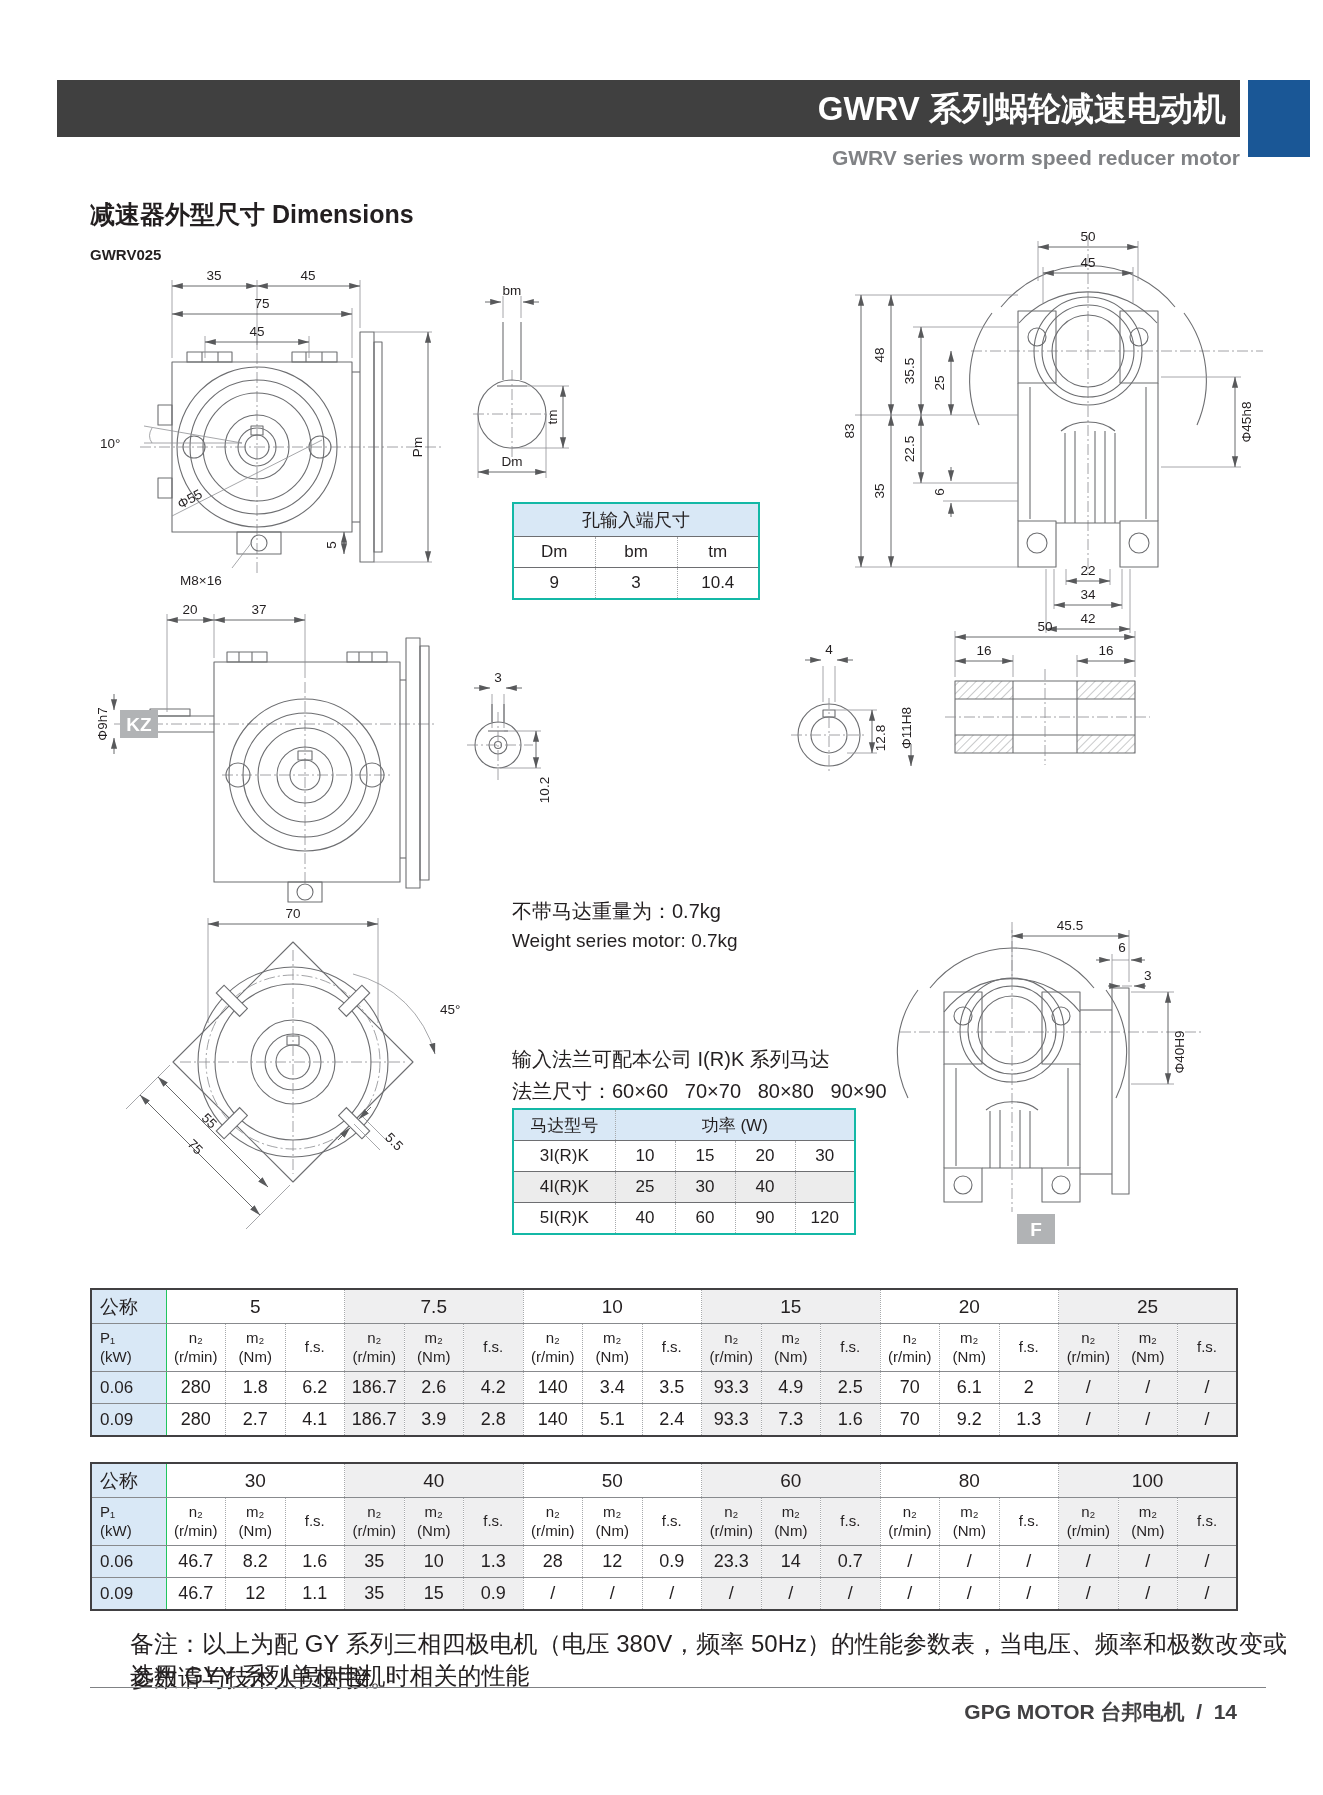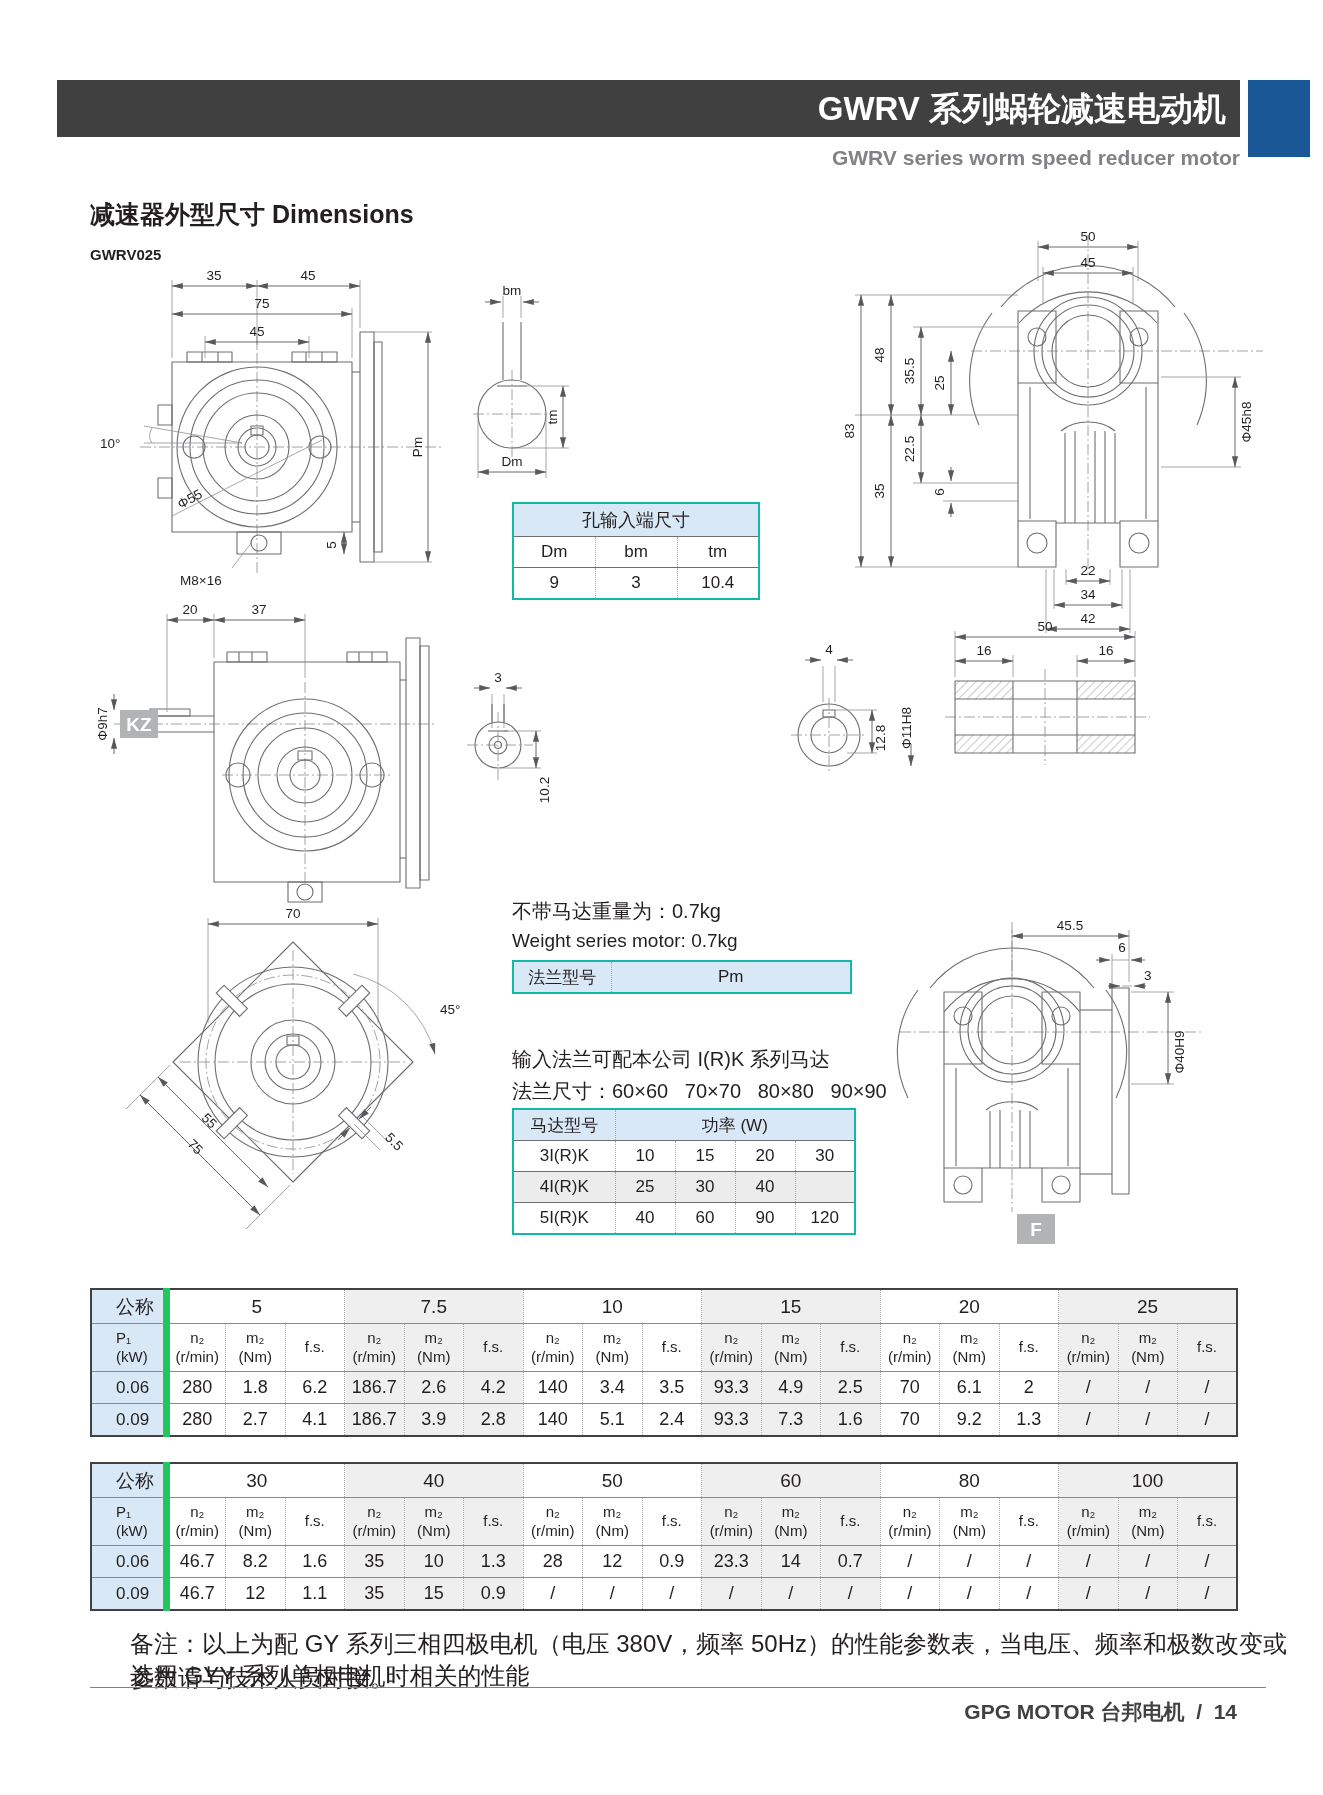--- a/index.html
+++ b/index.html
@@ -34,22 +34,22 @@
   .tblock{position:absolute;font-size:20px;white-space:pre;}
   
   .ptable{border-collapse:collapse;table-layout:fixed;width:1147px;border:2px solid #414042;
           font-size:18px;color:#231f20;}
   .ptable td{border-right:1px dotted #a7a9ac;border-bottom:1px solid #888a8d;
              height:31px;text-align:center;padding:0;overflow:hidden;}
   .ptable tr td:last-child{border-right:none;}
   .ptable tr.rh td{height:33px;font-size:19px;}
   .ptable tr.hd td{height:47px;font-size:15px;line-height:1.25;}
   .ptable tr:last-child td{border-bottom:none;}
-  .ptable td.c0{background:#d9e8f6;text-align:left;padding-left:24px;font-size:17px;
-                border-right:7px solid #22c55e;}
+  .ptable td.c0{background:#d9e8f6;text-align:left;padding-left:8px;font-size:17px;
+                border-right:1px solid #22c55e;}
   .ptable td.g{background:#efeff0;}
   .remark{position:absolute;left:90px;width:1160px;font-size:24px;margin-left:40px;}
   .fline{position:absolute;left:90px;top:1687px;width:1176px;border-top:1.5px solid #808285;}
   .footer{position:absolute;left:640px;top:1698px;width:597px;text-align:right;
           font-size:21px;font-weight:bold;color:#414042;white-space:pre;}
 </style>
 </head>
 <body>
 
 <svg width="0" height="0" style="position:absolute">
@@ -461,24 +461,20 @@
 
   <div class="tblock" style="left:512px;top:898px">不带马达重量为：0.7kg</div>
   <div class="tblock" style="left:512px;top:930px;font-size:19px">Weight series motor: 0.7kg</div>
 
   <table class="stable abs" style="left:512px;top:960px;width:338px">
     <colgroup>
         <col style="width:98px">
         <col style="width:240px">
       </colgroup>
     <tbody>
-        <tr class="th">
-      <td>法兰型号</td>
-      <td>Pm</td>
-    </tr>
   </tbody>
     </table>
 
   <div class="tblock" style="left:512px;top:1046px">输入法兰可配本公司 I(R)K 系列马达</div>
   <div class="tblock" style="left:512px;top:1078px">法兰尺寸：60×60   70×70   80×80   90×90</div>
 
   <table class="stable abs" style="left:512px;top:1108px;width:342px">
     <colgroup>
         <col style="width:102px">
         <col style="width:60px">

